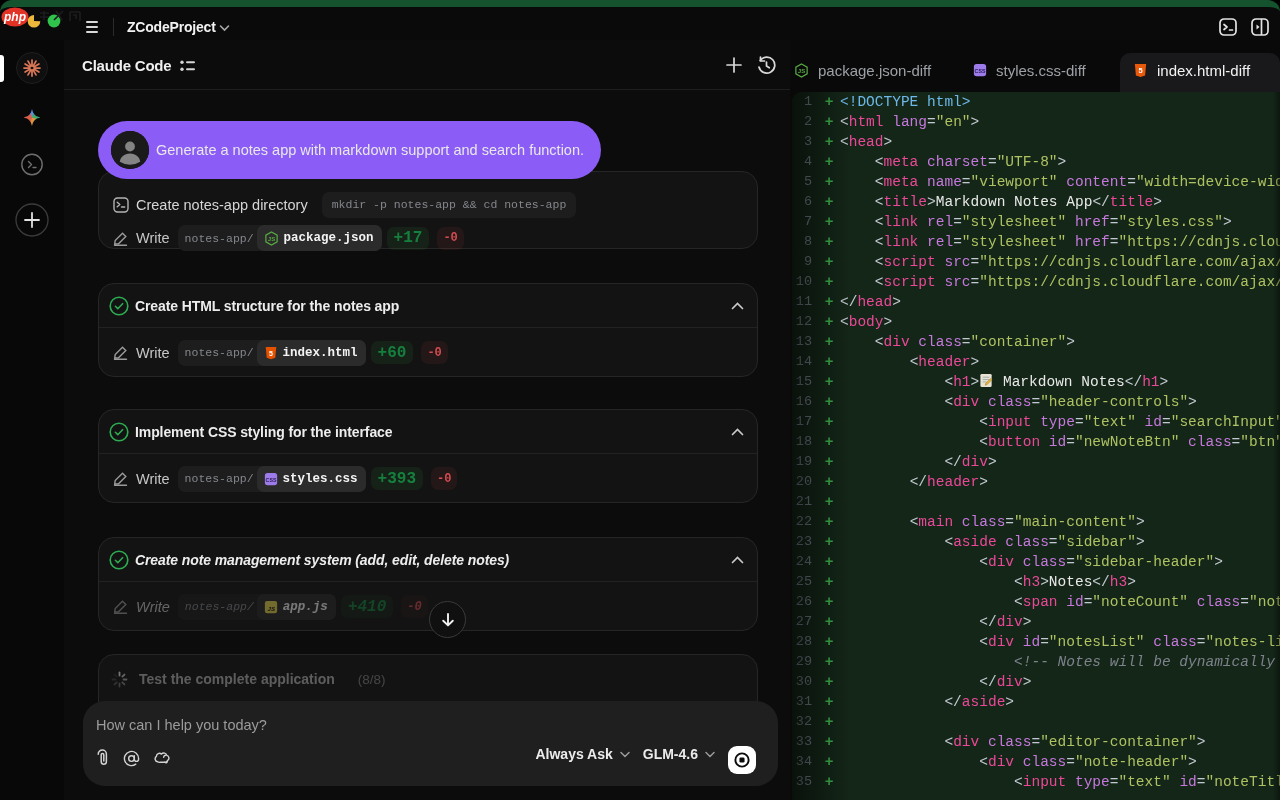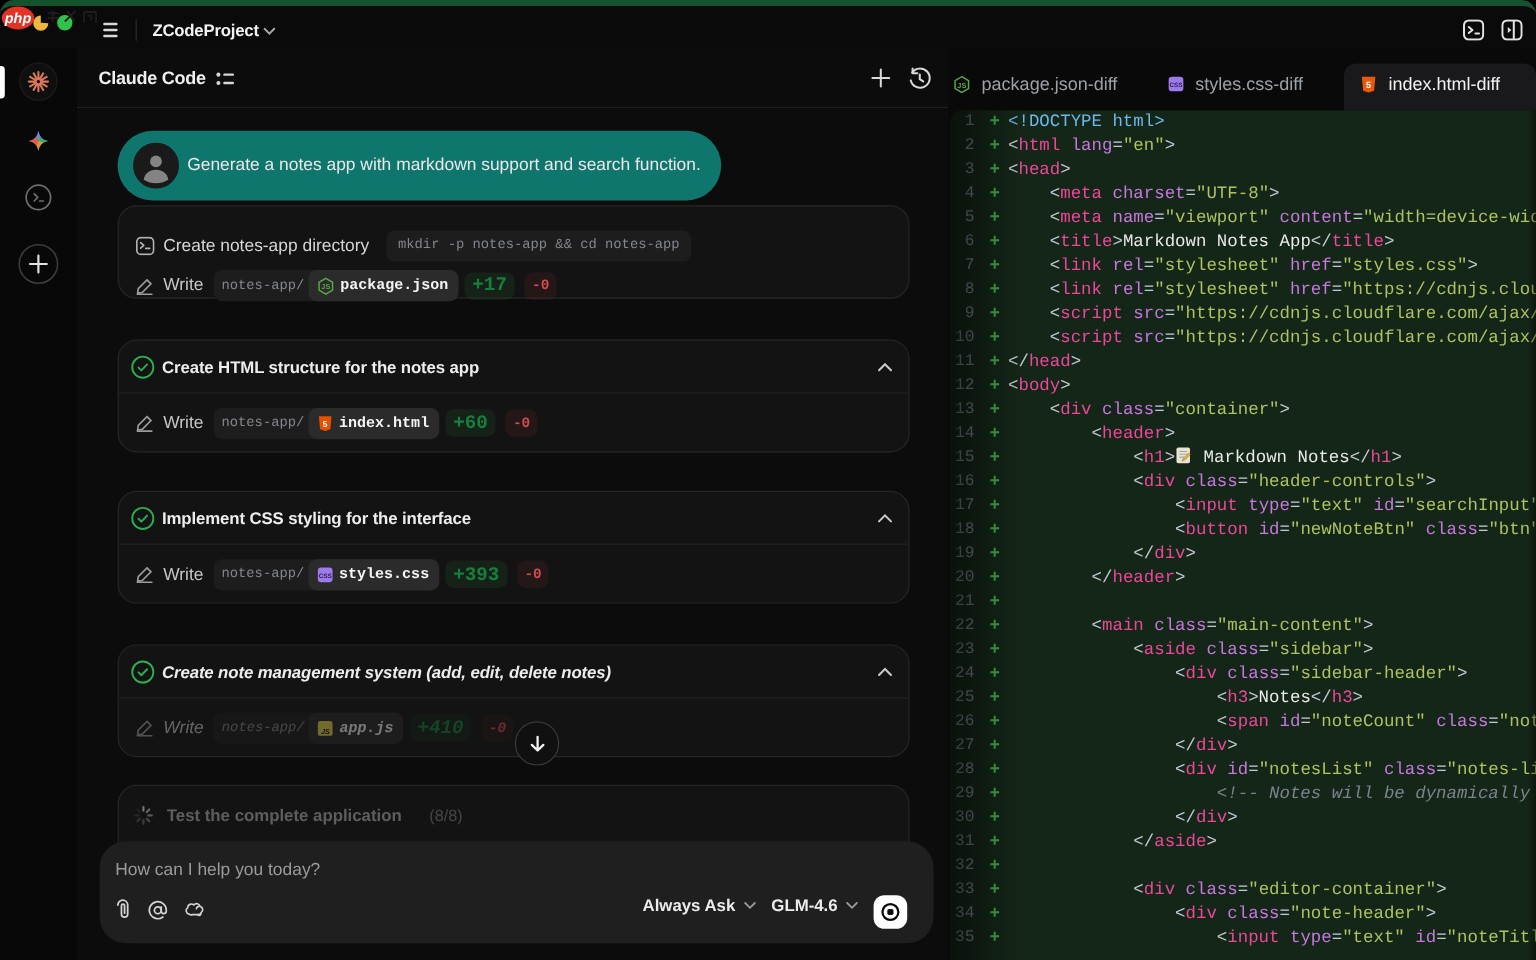--- a/index.html
+++ b/index.html
@@ -2,37 +2,37 @@
 <html lang="en"><head>
 <meta charset="UTF-8">
 <title>page</title>
 <style>
   * { margin:0; padding:0; box-sizing:border-box; }
   html,body { width:1280px; height:800px; overflow:hidden; background:#000; }
   body { font-family:"Liberation Sans", sans-serif; color:#e8e8e8; position:relative; }
   .abs { position:absolute; }
   
   #topbar { position:absolute; left:0; top:0; width:1280px; height:40px; background:#0a0a0a;
-    border-top:5px solid #14532d; border-radius:12px 12px 0 0;padding-left:16px; }
+    border-top:7px solid #14532d; border-radius:12px 12px 0 0;padding-left:16px; }
   #topbar .ham { position:absolute; left:86px; top:14px; width:12px; height:12px; }
   #topbar .ham i { display:block; height:2px; background:#d8d8d8; border-radius:1px; margin-bottom:2.8px; }
   #topbar .vsep { position:absolute; left:113px; top:11px; width:1px; height:18px; background:#2b2b2b; }
   #topbar .proj { position:absolute; left:127px; top:12px; font-size:14px; font-weight:600; color:#f2f2f2; letter-spacing:-.2px; }
   
   #wm { position:absolute; left:0; top:0; width:100px; height:26px; }
   
   #sidebar { position:absolute; left:0; top:40px; width:64px; height:760px; background:#080808; }
   #sidebar .active-bar { position:absolute; left:0; top:15px; width:4px; height:27px; background:#fff; border-radius:0 3px 3px 0; }
   .sq-center { position:absolute; left:50%; transform:translateX(-50%); }
   
   #chat { position:absolute; left:64px; top:40px; width:726px; height:760px; background:#0c0c0c; }
   #chat-header { position:absolute; left:0; top:0; width:100%; height:50px; border-bottom:1px solid #1e1e1e; }
   #chat-header .title { position:absolute; left:18px; top:17px; font-size:15px; letter-spacing:-.2px; font-weight:600; color:#f0f0f0; }
   
-  #bubble { position:absolute; left:34px; top:69px; width:503px; height:58px; background:#0f766e; border-radius:29px; }
+  #bubble { position:absolute; left:34px; top:81px; width:503px; height:58px; background:#8b5cf6; border-radius:29px; }
   #bubble .avatar { position:absolute; left:13px; top:10px; width:38px; height:38px; border-radius:50%; background:#1a1a1a; overflow:hidden; }
   #bubble .txt { position:absolute; left:58px; top:20.5px; font-size:14.5px; color:#e9e9e9; }
   
   .card { position:absolute; left:34px; width:660px; background:#131313; border:1px solid #262626; border-radius:16px; }
   .card .hrow { height:44px; display:flex; align-items:center; padding:0 10px; gap:6px; border-bottom:1px solid #222; }
   .card .hrow .ttl { font-size:14px; font-weight:600; color:#ededed; flex:1 1 auto; letter-spacing:-.1px; }
   .card .wrow { height:49px; display:flex; align-items:center; padding:0 14px; gap:8px; }
   .lbl { font-size:14.5px; color:#c6c6c6; }
   .chip { display:flex; align-items:center; height:26px; background:#1d1d1d; border-radius:7px; font-family:"Liberation Mono",monospace; font-size:11.5px; color:#83868c; }
   .chip .dirpart { padding:0 3px 0 7px; }

